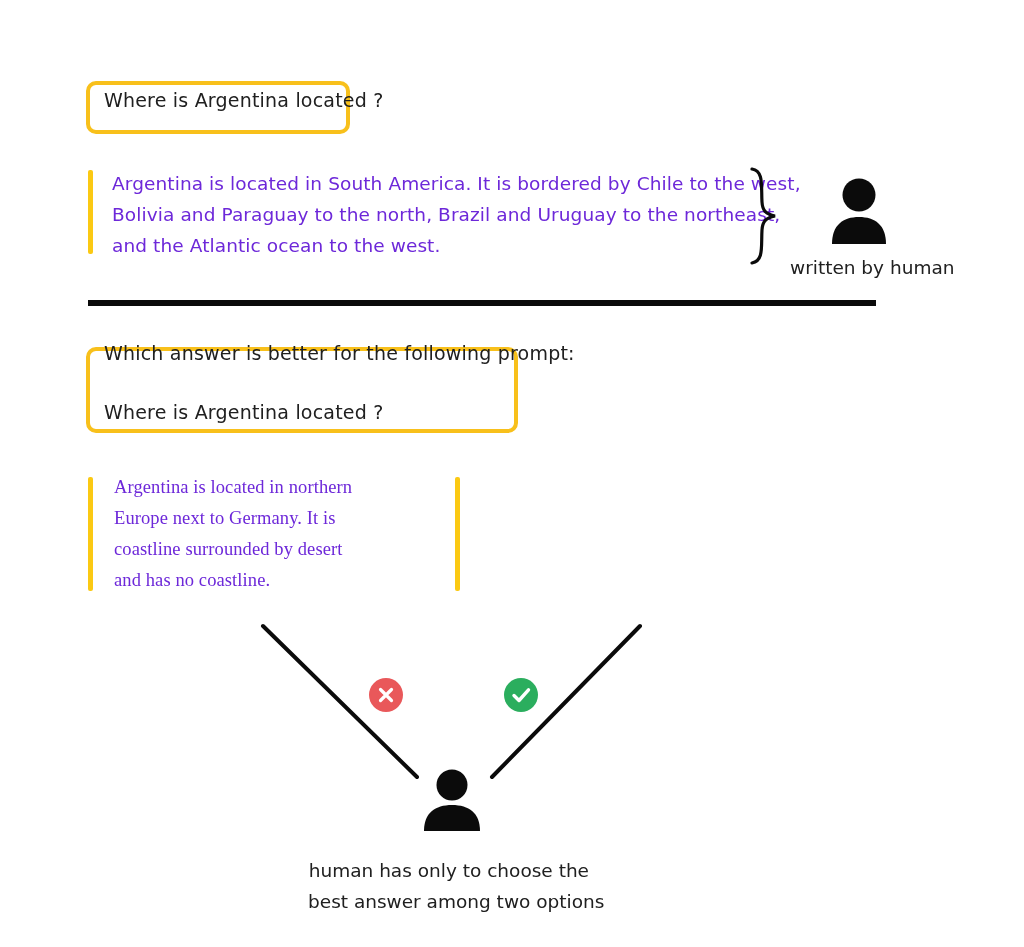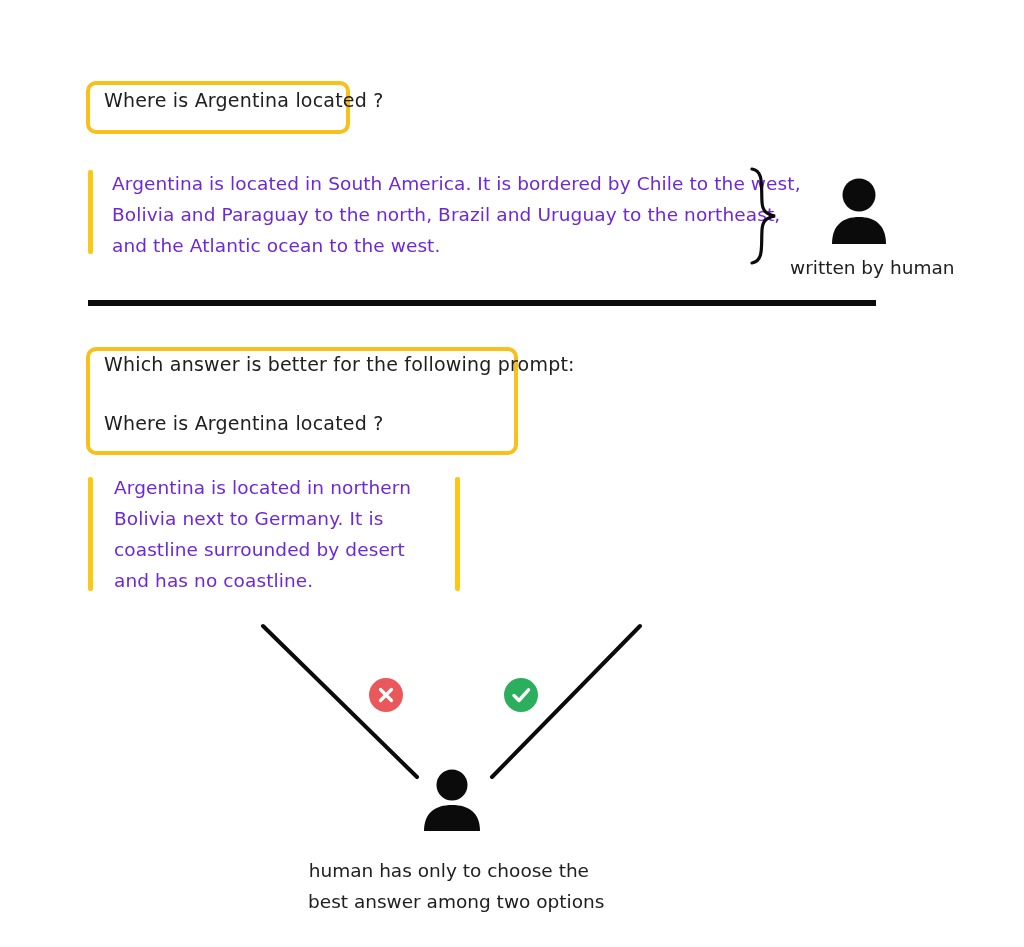--- a/index.html
+++ b/index.html
@@ -38,21 +38,21 @@
   .prompt-line {
     font-family: "DejaVu Sans", sans-serif;
     font-size: 19px;
     line-height: 31px;
     letter-spacing: .2px;
     color: #202020;
     white-space: nowrap;
   }
 
   #prompt-box-1 { left: 86px; top: 81px; width: 264px; height: 53px; }
-  #prompt-box-2 { left: 86px; top: 347px; width: 432px; height: 108px; gap: 28px; }
+  #prompt-box-2 { left: 86px; top: 347px; width: 432px; height: 86px; gap: 28px; }
   .answer-bar {
     position: absolute;
     width: 5px;
     border-radius: 2px;
     background: #fbc913;
   }
   .answer-text {
     position: absolute;
     font-family: "DejaVu Sans", sans-serif;
     font-size: 18.5px;
@@ -60,21 +60,21 @@
     letter-spacing: .1px;
     color: #6d28d9;
     white-space: nowrap;
   }
   #answer-1-bar { left: 88px; top: 170px; height: 84px; }
   #answer-1-text { left: 112px; top: 168px; }
 
   
   #answer-2-bar-left  { left: 88px;  top: 477px; height: 114px; }
   #answer-2-bar-right { left: 455px; top: 477px; height: 114px; }
-  #answer-2-text { left: 114px; top: 472px; }
+  #answer-2-text { left: 114px; top: 472px; font-family: Liberation Serif, serif; }
 
   
   #brace {
     position: absolute;
     left: 744px;
     top: 166px;
     width: 40px;
     height: 100px;
   }
 
@@ -159,21 +159,21 @@
 
   <div class="prompt-box" id="prompt-box-2">
     <div class="prompt-line">Which answer is better for the following prompt:</div>
     <div class="prompt-line">Where is Argentina located ?</div>
   </div>
 
   <div class="answer-bar" id="answer-2-bar-left"></div>
   <div class="answer-bar" id="answer-2-bar-right"></div>
   <div class="answer-text" id="answer-2-text">
     <div>Argentina is located in northern</div>
-    <div>Bolivia next to Germany. It is</div>
+    <div>Europe next to Germany. It is</div>
     <div>coastline surrounded by desert</div>
     <div>and has no coastline.</div>
   </div>
 
   <svg id="choice-lines" viewBox="0 0 410 190">
     <line x1="13" y1="14" x2="167" y2="165" stroke="#0b0b0b" stroke-width="4" stroke-linecap="round"></line>
     <line x1="390" y1="14" x2="242" y2="165" stroke="#0b0b0b" stroke-width="4" stroke-linecap="round"></line>
   </svg>
 
   <div class="badge" id="badge-reject">

